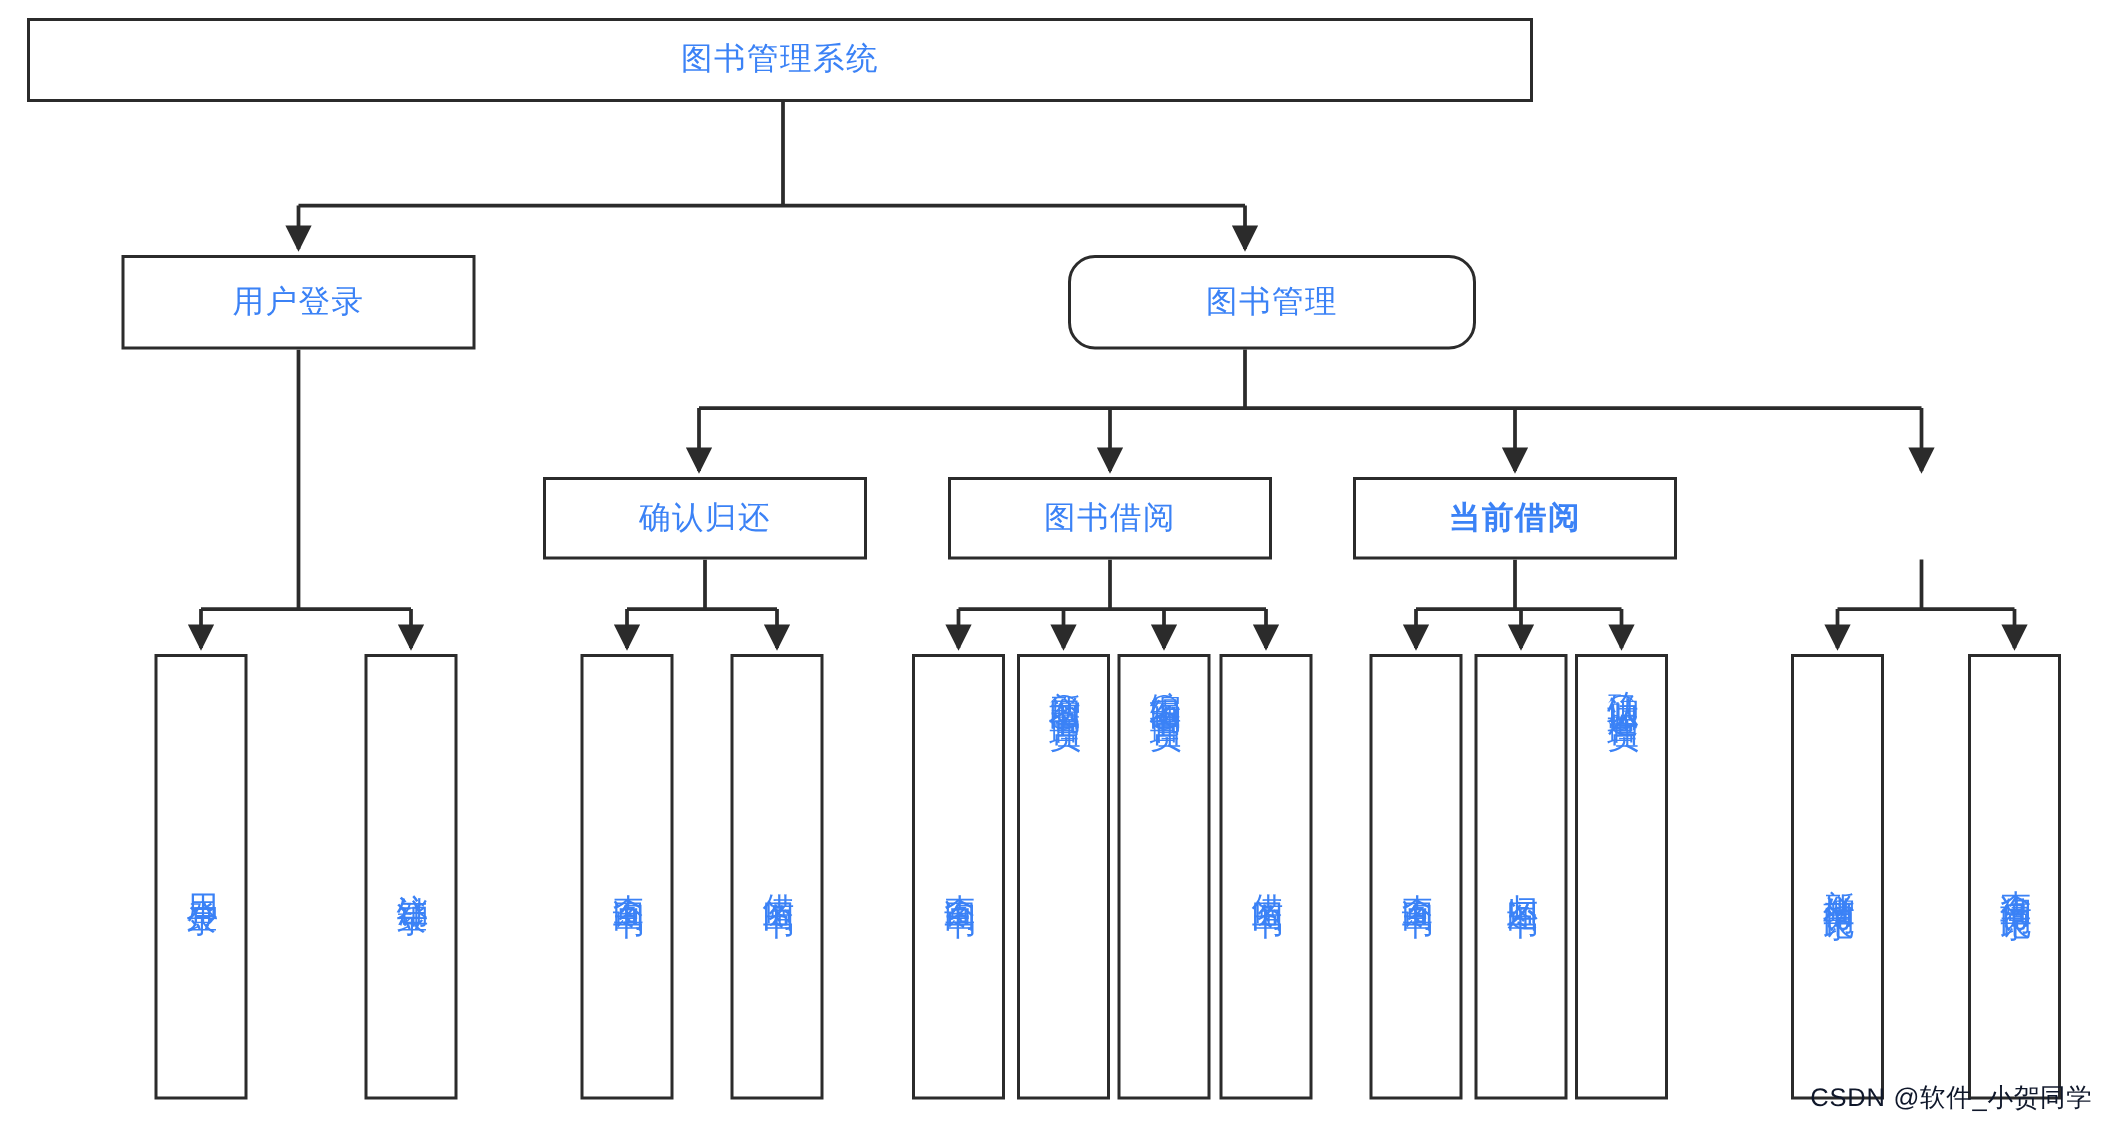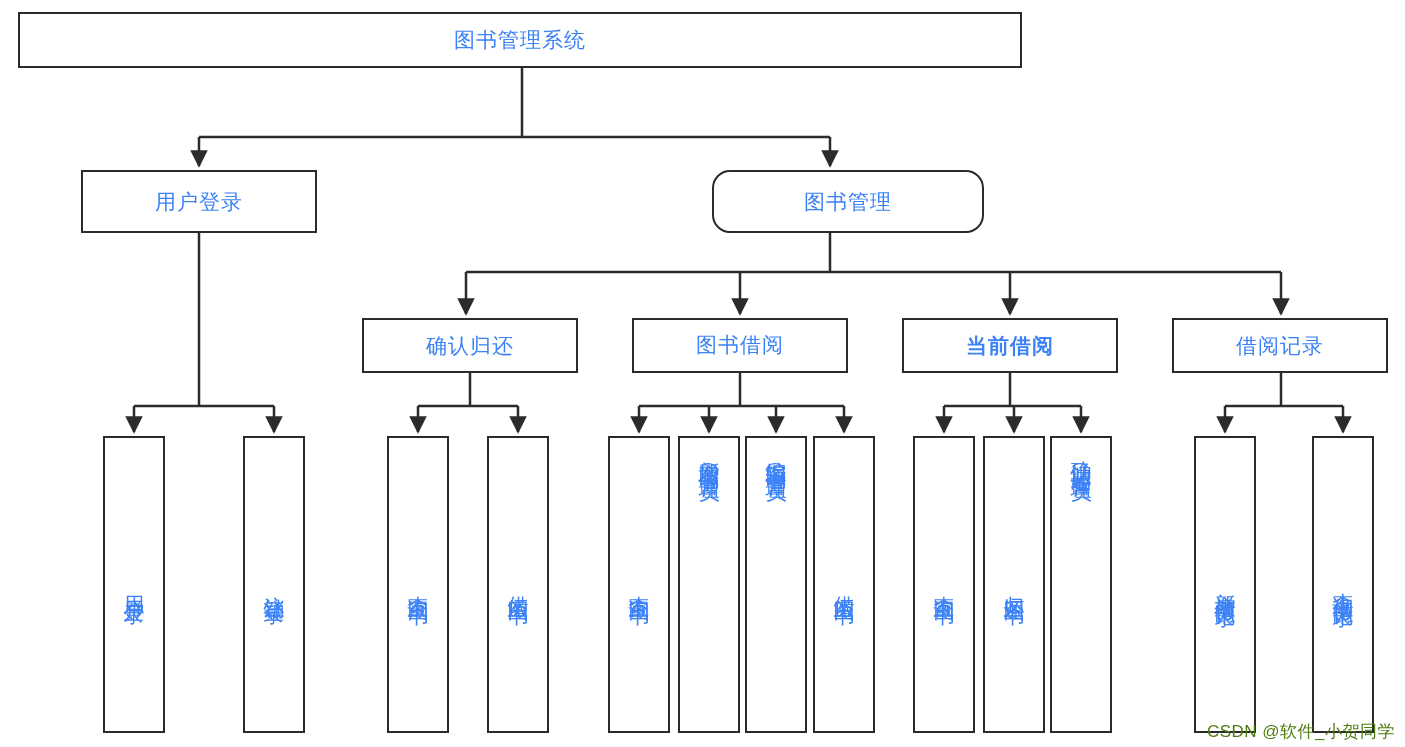--- a/index.html
+++ b/index.html
@@ -49,21 +49,21 @@
     justify-content: center;
   }
   .node.vert.topalign {
     justify-content: flex-start;
   }
   .watermark {
     position: absolute;
     right: 10px;
     bottom: 4px;
     font-size: 17px;
-    color: #4d7c0f;
+    color: #0f172a;
     letter-spacing: 0.5px;
     white-space: nowrap;
     pointer-events: none;
   }
 </style>
 </head>
 <body>
 
 <div id="canvas">
 
@@ -118,21 +118,20 @@
   </svg>
 
   <div class="node horiz" style="left: 18px; top: 12px; width: 1004px; height: 56px;">图书管理系统</div>
 
   <div class="node horiz" style="left: 81px; top: 170px; width: 236px; height: 63px;">用户登录</div>
   <div class="node horiz" style="left: 712px; top: 170px; width: 272px; height: 63px; border-radius: 18px;">图书管理</div>
 
   <div class="node horiz" style="left: 362px; top: 318px; width: 216px; height: 55px;">确认归还</div>
   <div class="node horiz" style="left: 632px; top: 318px; width: 216px; height: 55px; font-family: Liberation Serif, serif;">图书借阅</div>
   <div class="node horiz" style="left: 902px; top: 318px; width: 216px; height: 55px; font-weight: bold;">当前借阅</div>
-  <div class="node horiz" style="left: 1172px; top: 318px; width: 216px; height: 55px;">借阅记录</div>
 
   <div class="node vert" style="left: 103px; top: 436px; width: 62px; height: 297px;">用户登录</div>
   <div class="node vert" style="left: 243px; top: 436px; width: 62px; height: 297px;">注销登录</div>
   <div class="node vert" style="left: 387px; top: 436px; width: 62px; height: 297px;">查询图书</div>
   <div class="node vert" style="left: 487px; top: 436px; width: 62px; height: 297px;">借阅图书</div>
   <div class="node vert" style="left: 608px; top: 436px; width: 62px; height: 297px;">查询图书</div>
   <div class="node vert topalign" style="left: 678px; top: 436px; width: 62px; height: 297px;">新增图书（管理员）</div>
   <div class="node vert topalign" style="left: 745px; top: 436px; width: 62px; height: 297px;">编辑图书（管理员）</div>
   <div class="node vert" style="left: 813px; top: 436px; width: 62px; height: 297px;">借阅图书</div>
   <div class="node vert" style="left: 913px; top: 436px; width: 62px; height: 297px;">查询图书</div>

